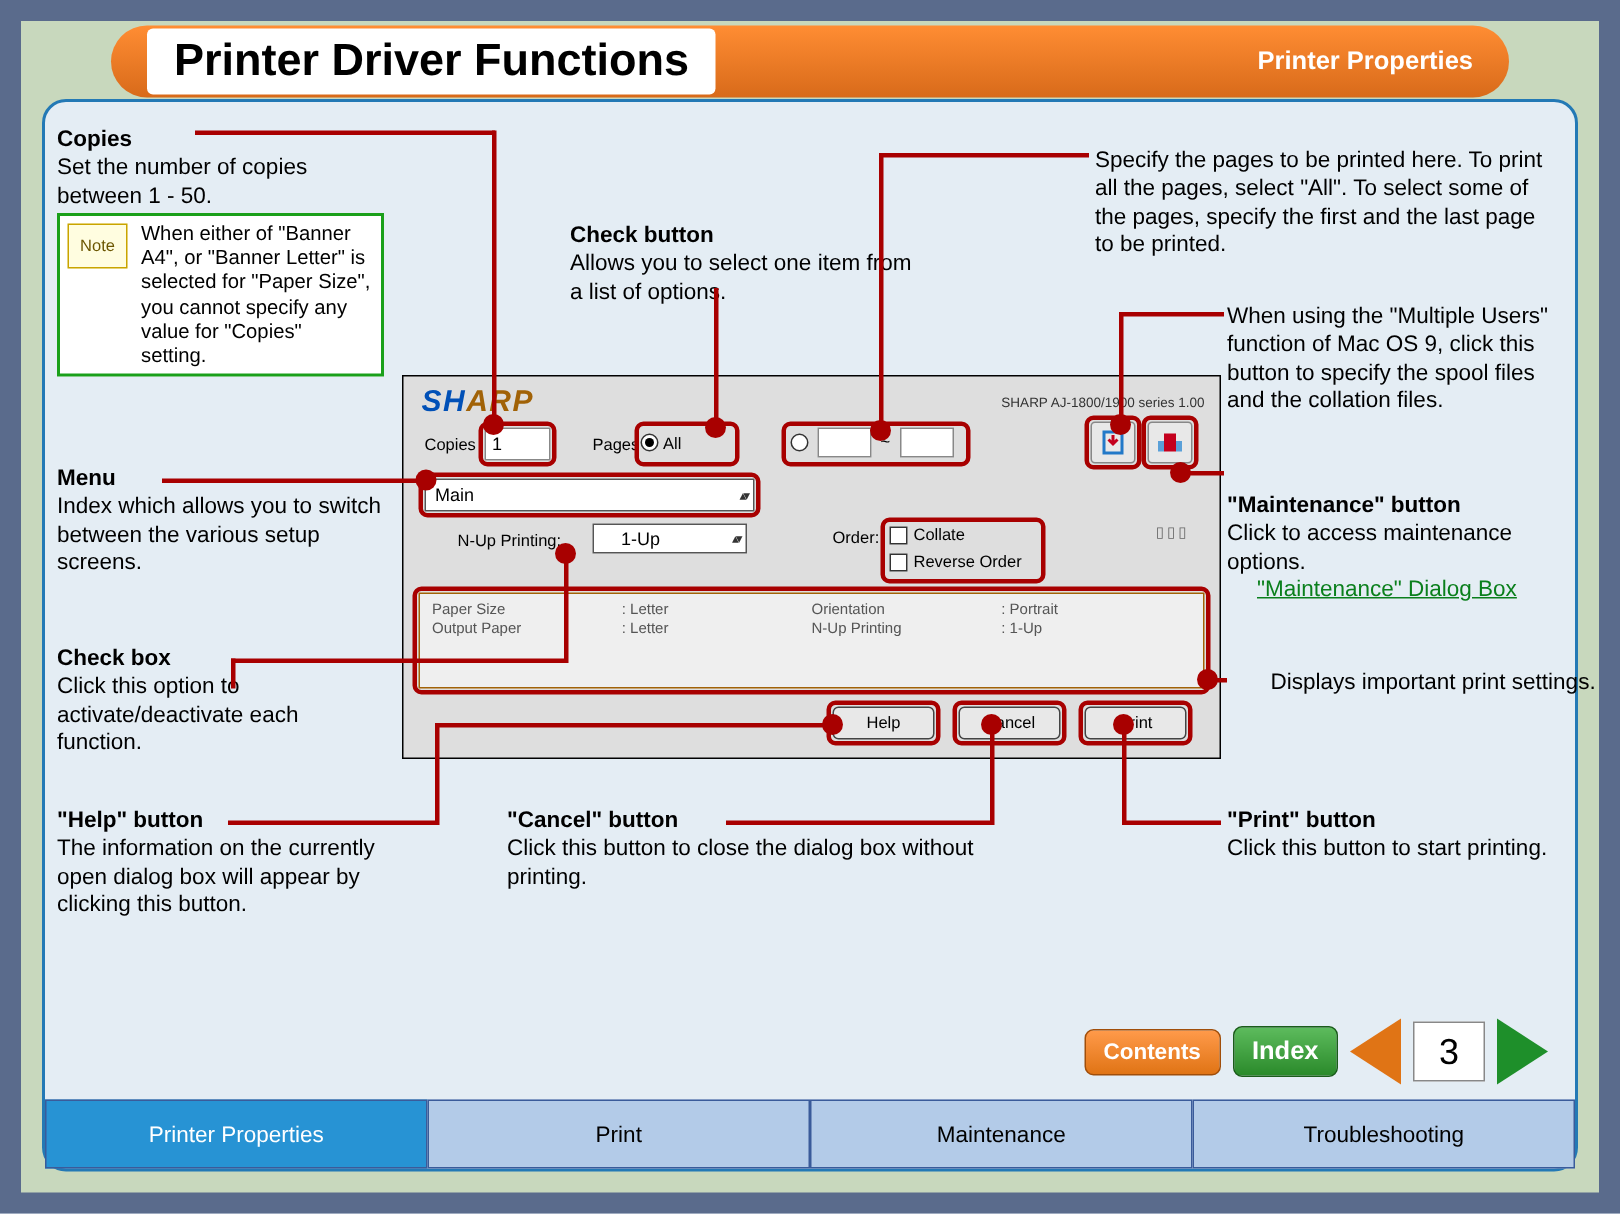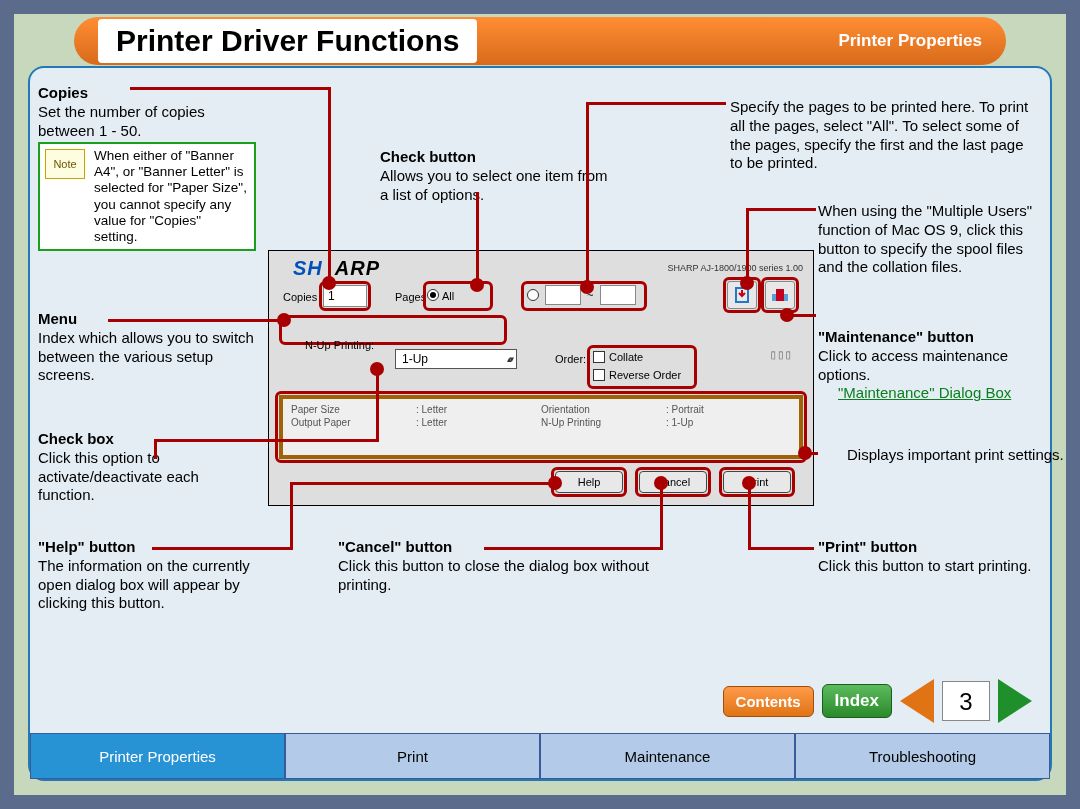--- a/index.html
+++ b/index.html
@@ -88,21 +88,21 @@
     border: 1px solid #000;
     font-size: 12px;
   }
   .dialog .brand {
     position: absolute; left: 12px; top: 6px;
     font-size: 20px; font-weight: bold;
     font-style: italic;
     color: #c4001d;
     letter-spacing: 1px;
   }
-  .dialog .brand span { color: #0050b7; margin-left: 12px; }
+  .dialog .brand span { color: #0050b7; }
   .dialog .series {
     position: absolute; right: 10px; top: 12px;
     font-size: 9px; color: #333;
   }
   .ring { border: 3px solid #a80000; border-radius: 6px; position: absolute; background: transparent; }
   .dot { width: 14px; height: 14px; background: #a80000; border-radius: 50%; position: absolute; }
   .redline { position: absolute; background: #a80000; }
 
   .dialog .copies-lbl { position:absolute; left:14px; top:40px; font-size:11px; }
   .dialog .copies-in  { position:absolute; left:54px; top:34px; width:44px; height:22px; background:#fff; border:1px solid #888; }
@@ -113,34 +113,34 @@
   .dialog .pages-rng-rad { position:absolute; left:258px; top:38px; width:12px; height:12px; border-radius:50%; border:1px solid #333; background:#fff; }
   .dialog .pages-in1 { position:absolute; left:276px; top:34px; width:36px; height:20px; background:#fff; border:1px solid #888; }
   .dialog .tilde     { position:absolute; left:318px; top:38px; font-size:11px; }
   .dialog .pages-in2 { position:absolute; left:331px; top:34px; width:36px; height:20px; background:#fff; border:1px solid #888; }
   .dialog .iconbtn   { position:absolute; top:30px; width:30px; height:28px; background:#e8e8e8; border:1px solid #888; border-radius:3px; }
   .dialog .iconbtn svg { display:block; margin:4px auto; }
 
   .dialog .menu-sel  { position:absolute; left:14px; top:68px; width:220px; height:22px; background:#fff; border:1px solid #555; padding-left:6px; line-height:20px; }
   .dialog .menu-sel::after { content:"▴▾"; position:absolute; right:4px; top:0; font-size:9px; line-height:20px; color:#333; letter-spacing:-2px; }
 
-  .dialog .nup-lbl  { position:absolute; left:36px; top:88px; font-size:11px; }
-  .dialog .nup-sel  { position:absolute; left:126px; top:98px; width:122px; height:20px; background:#fff; border:1px solid #555; padding-left:6px; line-height:18px; }
+  .dialog .nup-lbl  { position:absolute; left:36px; top:104px; font-size:11px; }
+  .dialog .nup-sel  { position:absolute; left:126px; top:98px; width:103px; height:20px; background:#fff; border:1px solid #555; padding-left:18px; line-height:18px; }
   .dialog .nup-sel::after { content:"▴▾"; position:absolute; right:4px; top:0; font-size:9px; line-height:18px; color:#333; letter-spacing:-2px; }
 
   .dialog .order-lbl { position:absolute; left:286px; top:102px; font-size:11px; }
   .dialog .chk1 { position:absolute; left:324px; top:100px; width:12px; height:12px; border:1px solid #333; background:#fff; }
   .dialog .chk1-lbl { position:absolute; left:340px; top:100px; font-size:11px; }
   .dialog .chk2 { position:absolute; left:324px; top:118px; width:12px; height:12px; border:1px solid #333; background:#fff; }
   .dialog .chk2-lbl { position:absolute; left:340px; top:118px; font-size:11px; }
   .dialog .mini-icons { position:absolute; right:20px; top:98px; font-size:10px; color:#666; letter-spacing:2px; }
 
   .dialog .settings-panel {
     position:absolute; left:10px; top:144px; width:524px; height:64px;
-    background:#efefef; border:4px solid #a16207;
+    background:#efefef; border:1px solid #a16207;
     font-size:10px; padding:4px 8px;
   }
   .settings-panel table { width:100%; border-collapse:collapse; }
   .settings-panel td { width:25%; padding:0; line-height:13px; color:#555; }
 
   .dialog .btn { position:absolute; bottom:12px; width:68px; height:22px; background:#e8e8e8; border:1px solid #444; border-radius:4px; text-align:center; line-height:20px; font-size:11px; }
 
   
   .pager {
     position: absolute;
@@ -247,21 +247,21 @@
     <div class="ann-block" style="left:817px; top:378px; width:220px;">
       <div>Displays important print settings.</div>
     </div>
 
     <div class="ann-block" style="left:788px; top:470px; width:220px;">
       <div class="ann-title">"Print" button</div>
       <div>Click this button to start printing.</div>
     </div>
 
     <div class="dialog">
-      <div class="brand"><span>SH</span><span style="color:#000000">ARP</span></div>
+      <div class="brand"><span>SH</span><span style="color:#a16207">ARP</span></div>
       <div class="series">SHARP AJ-1800/1900 series 1.00</div>
 
       <div class="copies-lbl">Copies</div>
       <div class="copies-in" style="padding-left:4px; line-height:20px;">1</div>
       <div class="ring" style="left:50px; top:30px; width:52px; height:30px;"></div>
 
       <div class="pages-lbl">Pages</div>
       <div class="pages-all"></div>
       <div class="pages-all-lbl">All</div>
       <div class="ring" style="left:154px; top:30px; width:70px; height:30px;"></div>
@@ -281,20 +281,21 @@
       <div class="iconbtn" style="right:18px;">
         <svg width="20" height="18" viewBox="0 0 20 18">
             <rect x="6" y="3" width="8" height="12" fill="#c4001d"></rect>
             <rect x="2" y="8" width="4" height="7" fill="#5aa0d8"></rect>
             <rect x="14" y="8" width="4" height="7" fill="#5aa0d8"></rect>
           </svg>
       </div>
       <div class="ring" style="right:52px; top:26px; width:38px; height:36px;"></div>
       <div class="ring" style="right:14px; top:26px; width:38px; height:36px;"></div>
 
+      <div class="menu-sel">Main</div>
       <div class="ring" style="left:10px; top:64px; width:228px; height:30px;"></div>
 
       <div class="nup-lbl">N-Up Printing:</div>
       <div class="nup-sel">1-Up</div>
 
       <div class="order-lbl">Order:</div>
       <div class="chk1"></div>
       <div class="chk1-lbl">Collate</div>
       <div class="chk2"></div>
       <div class="chk2-lbl">Reverse Order</div>

